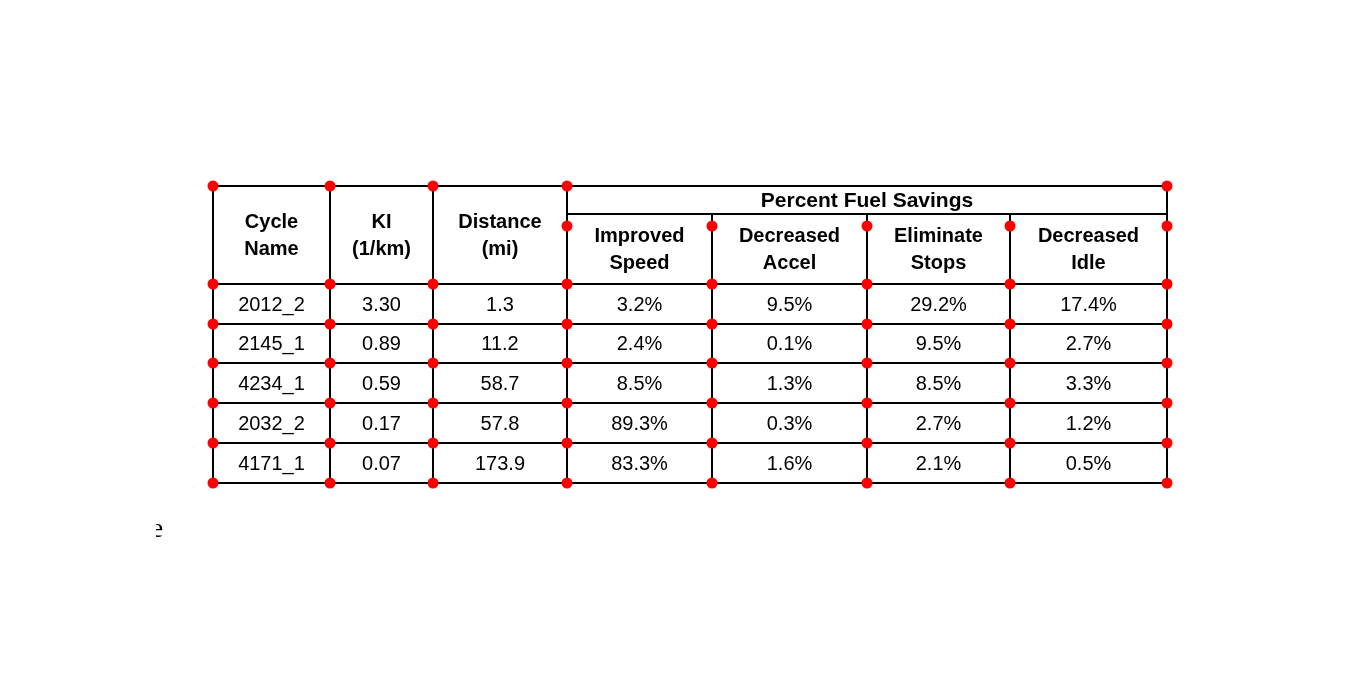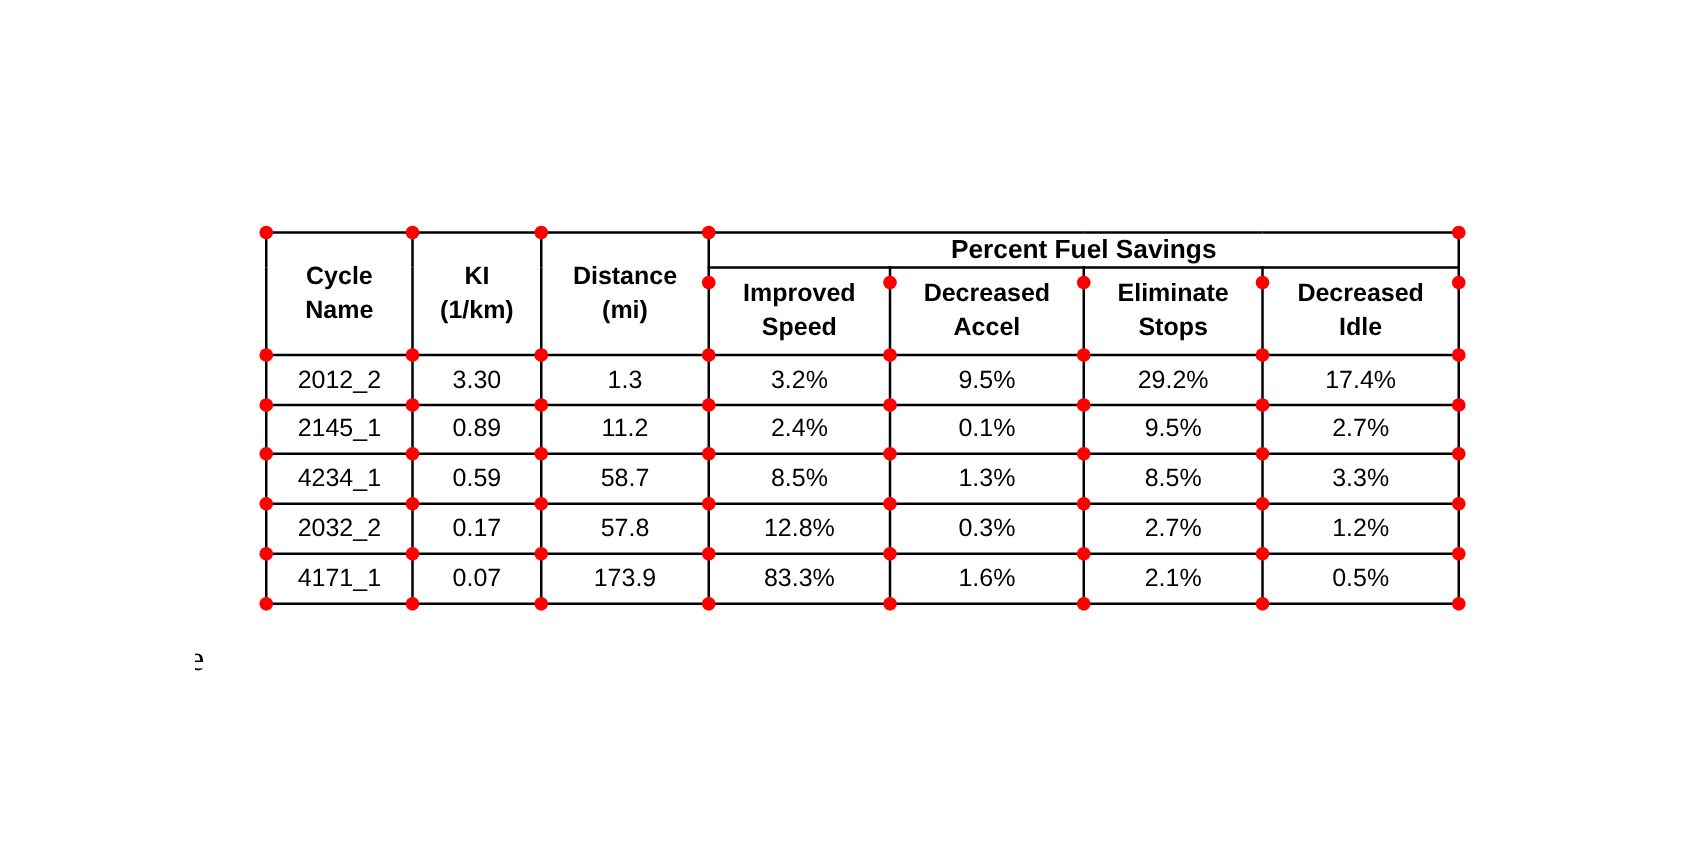--- a/index.html
+++ b/index.html
@@ -144,21 +144,21 @@
           <td>58.7</td>
           <td>8.5%</td>
           <td>1.3%</td>
           <td>8.5%</td>
           <td>3.3%</td>
         </tr>
         <tr>
           <td>2032_2</td>
           <td>0.17</td>
           <td>57.8</td>
-          <td>12.8%</td>
+          <td>89.3%</td>
           <td>0.3%</td>
           <td>2.7%</td>
           <td>1.2%</td>
         </tr>
         <tr>
           <td>4171_1</td>
           <td>0.07</td>
           <td>173.9</td>
           <td>83.3%</td>
           <td>1.6%</td>

